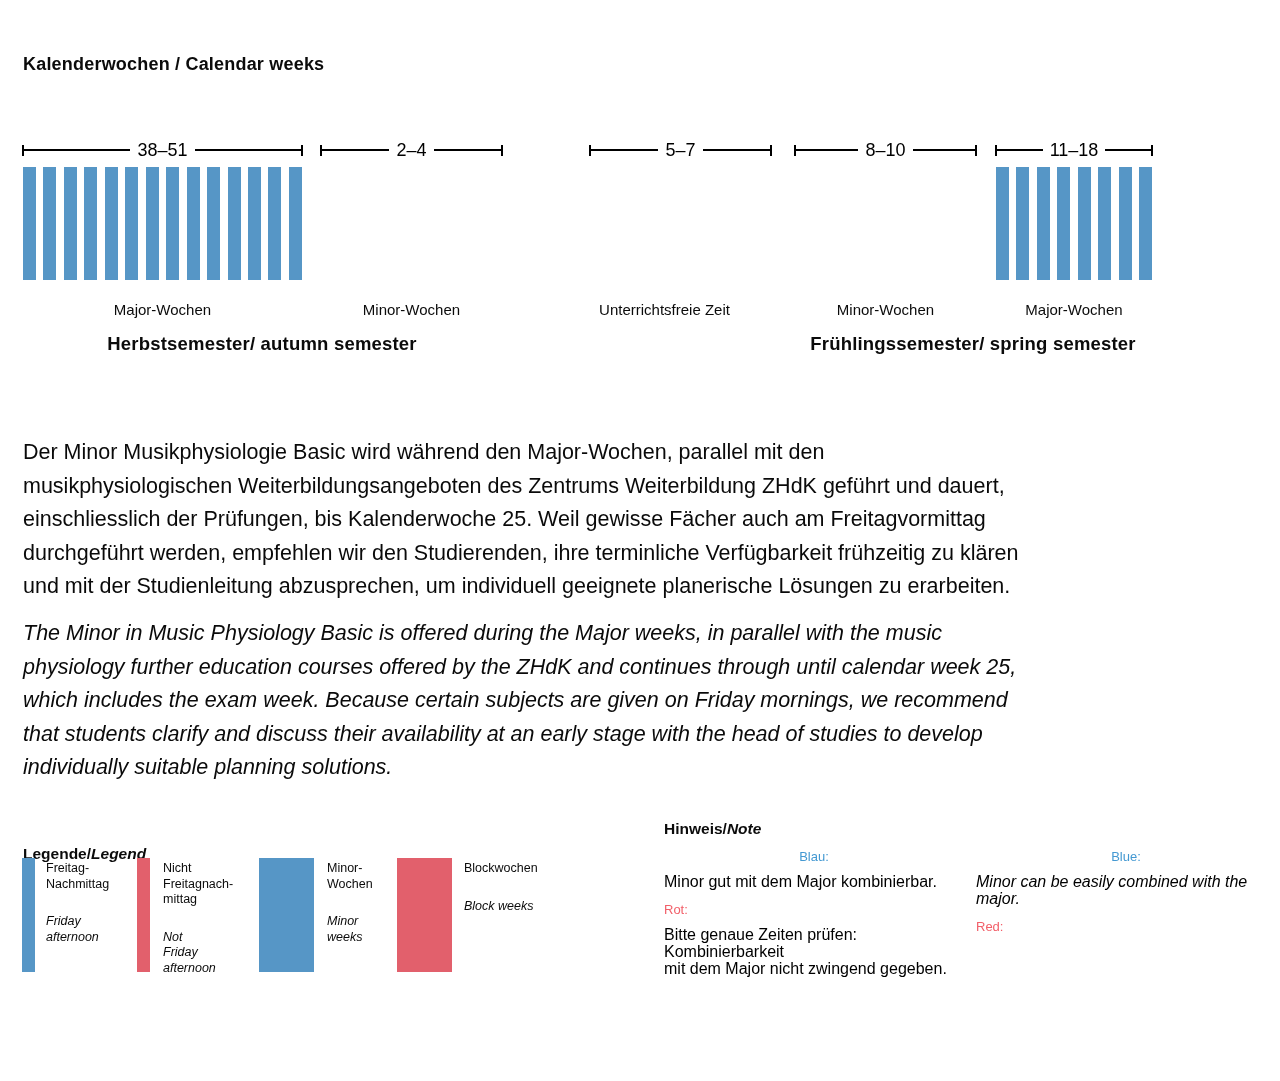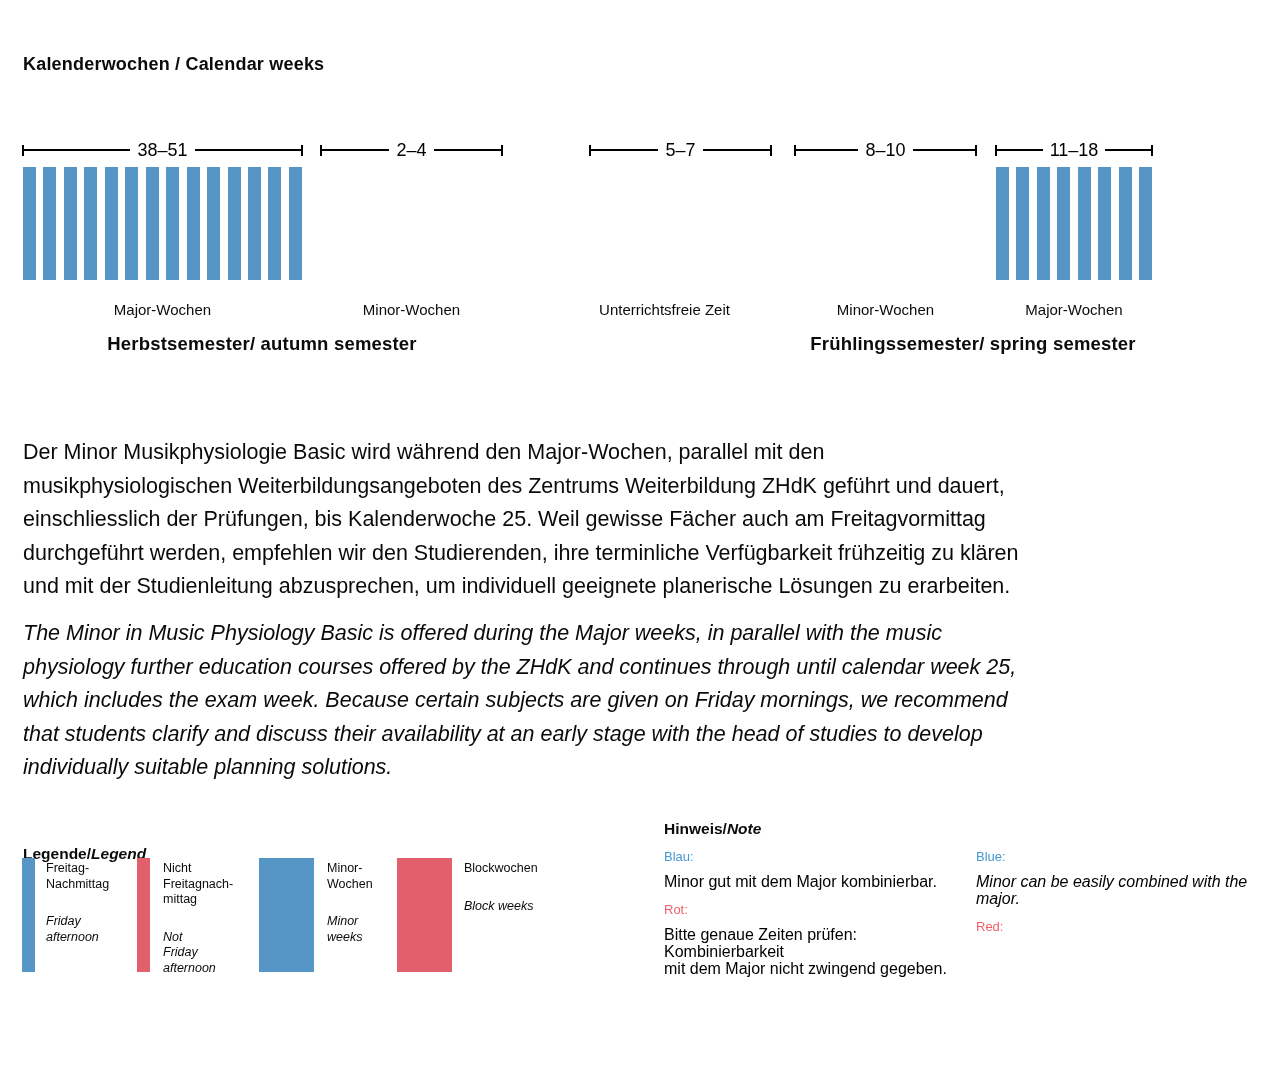--- a/index.html
+++ b/index.html
@@ -59,21 +59,21 @@
   .ltext { position:absolute; top:861px; font-size:12.5px; line-height:15.5px; color:#0b0b0b; }
   .lt1 { left:46px; } .lt2 { left:163px; } .lt3 { left:327px; } .lt4 { left:464px; }
   .ltext .de-part { display:block; white-space:pre-line; }
   .ltext .en-part { display:block; white-space:pre-line; font-style:italic; margin-top:22px; }
 
   
   .note-col { position:absolute; top:849px; width:300px; }
   .note-col.de-col { left:664px; }
   .note-col.en-col { left:976px; }
   .nlabel { font-size:13px; margin:0 0 9px 0; }
-  .nlabel.blue { color:#4499D2; }
+  .nlabel.blue { color:#4499D2;text-align:center; }
   .nlabel.red  { color:#F25F69; }
   .nbody { font-size:16px; line-height:17px; margin:0 0 12px 0; white-space:pre-line; color:#000000; }
   .en-col .nbody { font-style:italic; }
 </style>
 </head>
 <body>
 
 <div class="page">
 
   <div class="page-title">Kalenderwochen / Calendar weeks</div>

